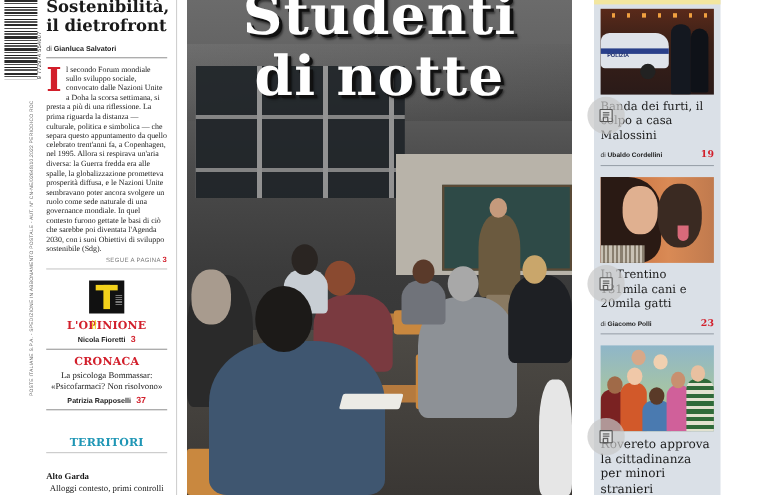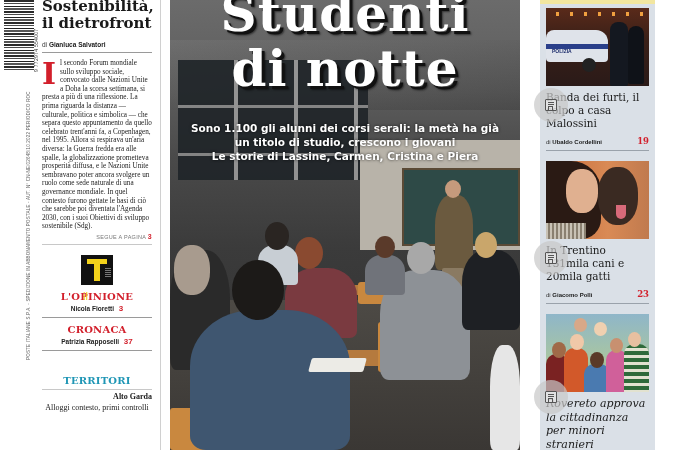--- a/index.html
+++ b/index.html
@@ -51,21 +51,21 @@
   .logo-box .il { position: absolute; left: 2px; top: 14px; font-family: "Liberation Sans", sans-serif; font-weight: normal; font-size: 11px; color: #f3d21b; margin-top: 21px; }
   .logo-box .tiny { position: absolute; right: 2px; top: 13px; width: 6px; height: 10px;
     background: repeating-linear-gradient(180deg, #777 0 1px, transparent 1px 2px); }
 
   .section-kicker { text-align: center; font-family: "DejaVu Serif", serif; font-weight: bold; font-size: 10px; letter-spacing: 0.2px; }
   .section-kicker.red { color: #d21f2b; }
   .section-kicker.teal { color: #1f96b5; margin-top: 24px; }
   .section-head { text-align: center; font-size: 8px; line-height: 10px; color: #222; margin-top: 2px; }
   .section-author { text-align: center; font-family: "Liberation Sans", sans-serif; font-weight: bold; font-size: 6.5px; color: #222; margin-top: 2px; }
   .section-author .pg { color: #d21f2b; font-weight: bold; margin-left: 3px; font-size: 8px; }
-  .sub-kicker { text-align: right; font-weight: bold; font-size: 8px; margin-top: 2px; }
+  .sub-kicker { text-align: left; font-weight: bold; font-size: 8px; margin-top: 16px; }
 
   .col-divider { position: absolute; left: 160px; top: 0; width: 1px; height: 450px; background: #d0d0d0; }
 
   
   .cover {
     position: absolute; left: 170px; top: 0; width: 350px; height: 450px; overflow: hidden;
     background: linear-gradient(180deg, #6b6b6b 0%, #5d5d5d 20%, #4a4a4a 35%, #3b3b3b 55%, #2e2e2e 100%);
   }
   .cover .ceiling {
     position: absolute; left: 0; top: 40px; width: 350px; height: 70px;
@@ -158,20 +158,21 @@
     <div class="section-kicker red">L'OPINIONE</div>
     <div class="section-author">
       <span>Nicola Fioretti</span>
       <span class="pg">3</span>
     </div>
   </div>
   <div class="rule"></div>
 
   <div>
     <div class="section-kicker red">CRONACA</div>
+    <div class="section-head">La psicologa Bommassar: «Psicofarmaci? Non risolvono»</div>
     <div class="section-author">
       <span>Patrizia Rapposelli</span>
       <span class="pg">37</span>
     </div>
   </div>
   <div class="rule"></div>
 
   <div>
     <div class="section-kicker teal">TERRITORI</div>
     <div class="rule thin" style="margin:3px 0 2px 0;"></div>
@@ -216,25 +217,20 @@
   <div class="head" style="left:305px;top:232px;width:22px;height:26px;background:#c9a66b;"></div>
   <div class="person" style="left:20px;top:310px;width:160px;height:140px;background:#3f5670;"></div>
   <div class="head" style="left:62px;top:260px;width:52px;height:60px;background:#1c1a18;"></div>
   <div class="desk" style="left:140px;top:358px;width:55px;height:14px;background:#ecebe6;transform:skewX(-15deg);"></div>
   <div class="person" style="left:320px;top:345px;width:30px;height:105px;background:#e6e6e6;"></div>
 
   <h2 class="cover-title">
     <span>Studenti</span><br>
     <span>di notte</span>
   </h2>
-  <div class="cover-sub">
-    <span>Sono 1.100 gli alunni dei corsi serali: la metà ha già</span><br>
-    <span>un titolo di studio, crescono i giovani</span><br>
-    <span>Le storie di Lassine, Carmen, Cristina e Piera</span>
-  </div>
 </div>
 
 <div class="right-col">
   <div class="topbar"></div>
 
   <div class="story" style="margin-top:4px;">
     <div class="story-img" style="height:78px;background:linear-gradient(180deg,#5a2a1a 0%,#3a2018 40%,#2a1a18 100%);">
       <div style="position:absolute;left:0;top:22px;width:62px;height:32px;background:#dfe3ea;border-radius:8px 12px 4px 4px;"></div>
       <div style="position:absolute;left:0;top:36px;width:62px;height:5px;background:#2a3f8a;"></div>
       <div style="position:absolute;left:6px;top:40px;font-family:'Liberation Sans',sans-serif;font-weight:bold;font-size:5px;color:#1a2a6a;">POLIZIA</div>
@@ -284,15 +280,15 @@
       <div style="position:absolute;left:24px;top:20px;width:14px;height:16px;background:#f0c8a8;border-radius:50%;"></div>
       <div style="position:absolute;left:44px;top:38px;width:14px;height:16px;background:#5a3a28;border-radius:50%;"></div>
       <div style="position:absolute;left:64px;top:24px;width:13px;height:15px;background:#c89070;border-radius:50%;"></div>
       <div style="position:absolute;left:82px;top:18px;width:13px;height:15px;background:#e8c0a0;border-radius:50%;"></div>
       <div style="position:absolute;left:28px;top:4px;width:13px;height:14px;background:#d8a888;border-radius:50%;"></div>
       <div style="position:absolute;left:48px;top:8px;width:13px;height:14px;background:#f0d0b0;border-radius:50%;"></div>
     </div>
     <div class="reader-btn" style="top:66px;">
       <div class="ico"></div>
     </div>
-    <div class="story-title" style="font-size:11px;line-height:13.5px;font-style:italic;">Rovereto approva la cittadinanza per minori stranieri</div>
+    <div class="story-title" style="font-size:11px;line-height:13.5px;">Rovereto approva la cittadinanza per minori stranieri</div>
   </div>
 </div>
 
 </body></html>

